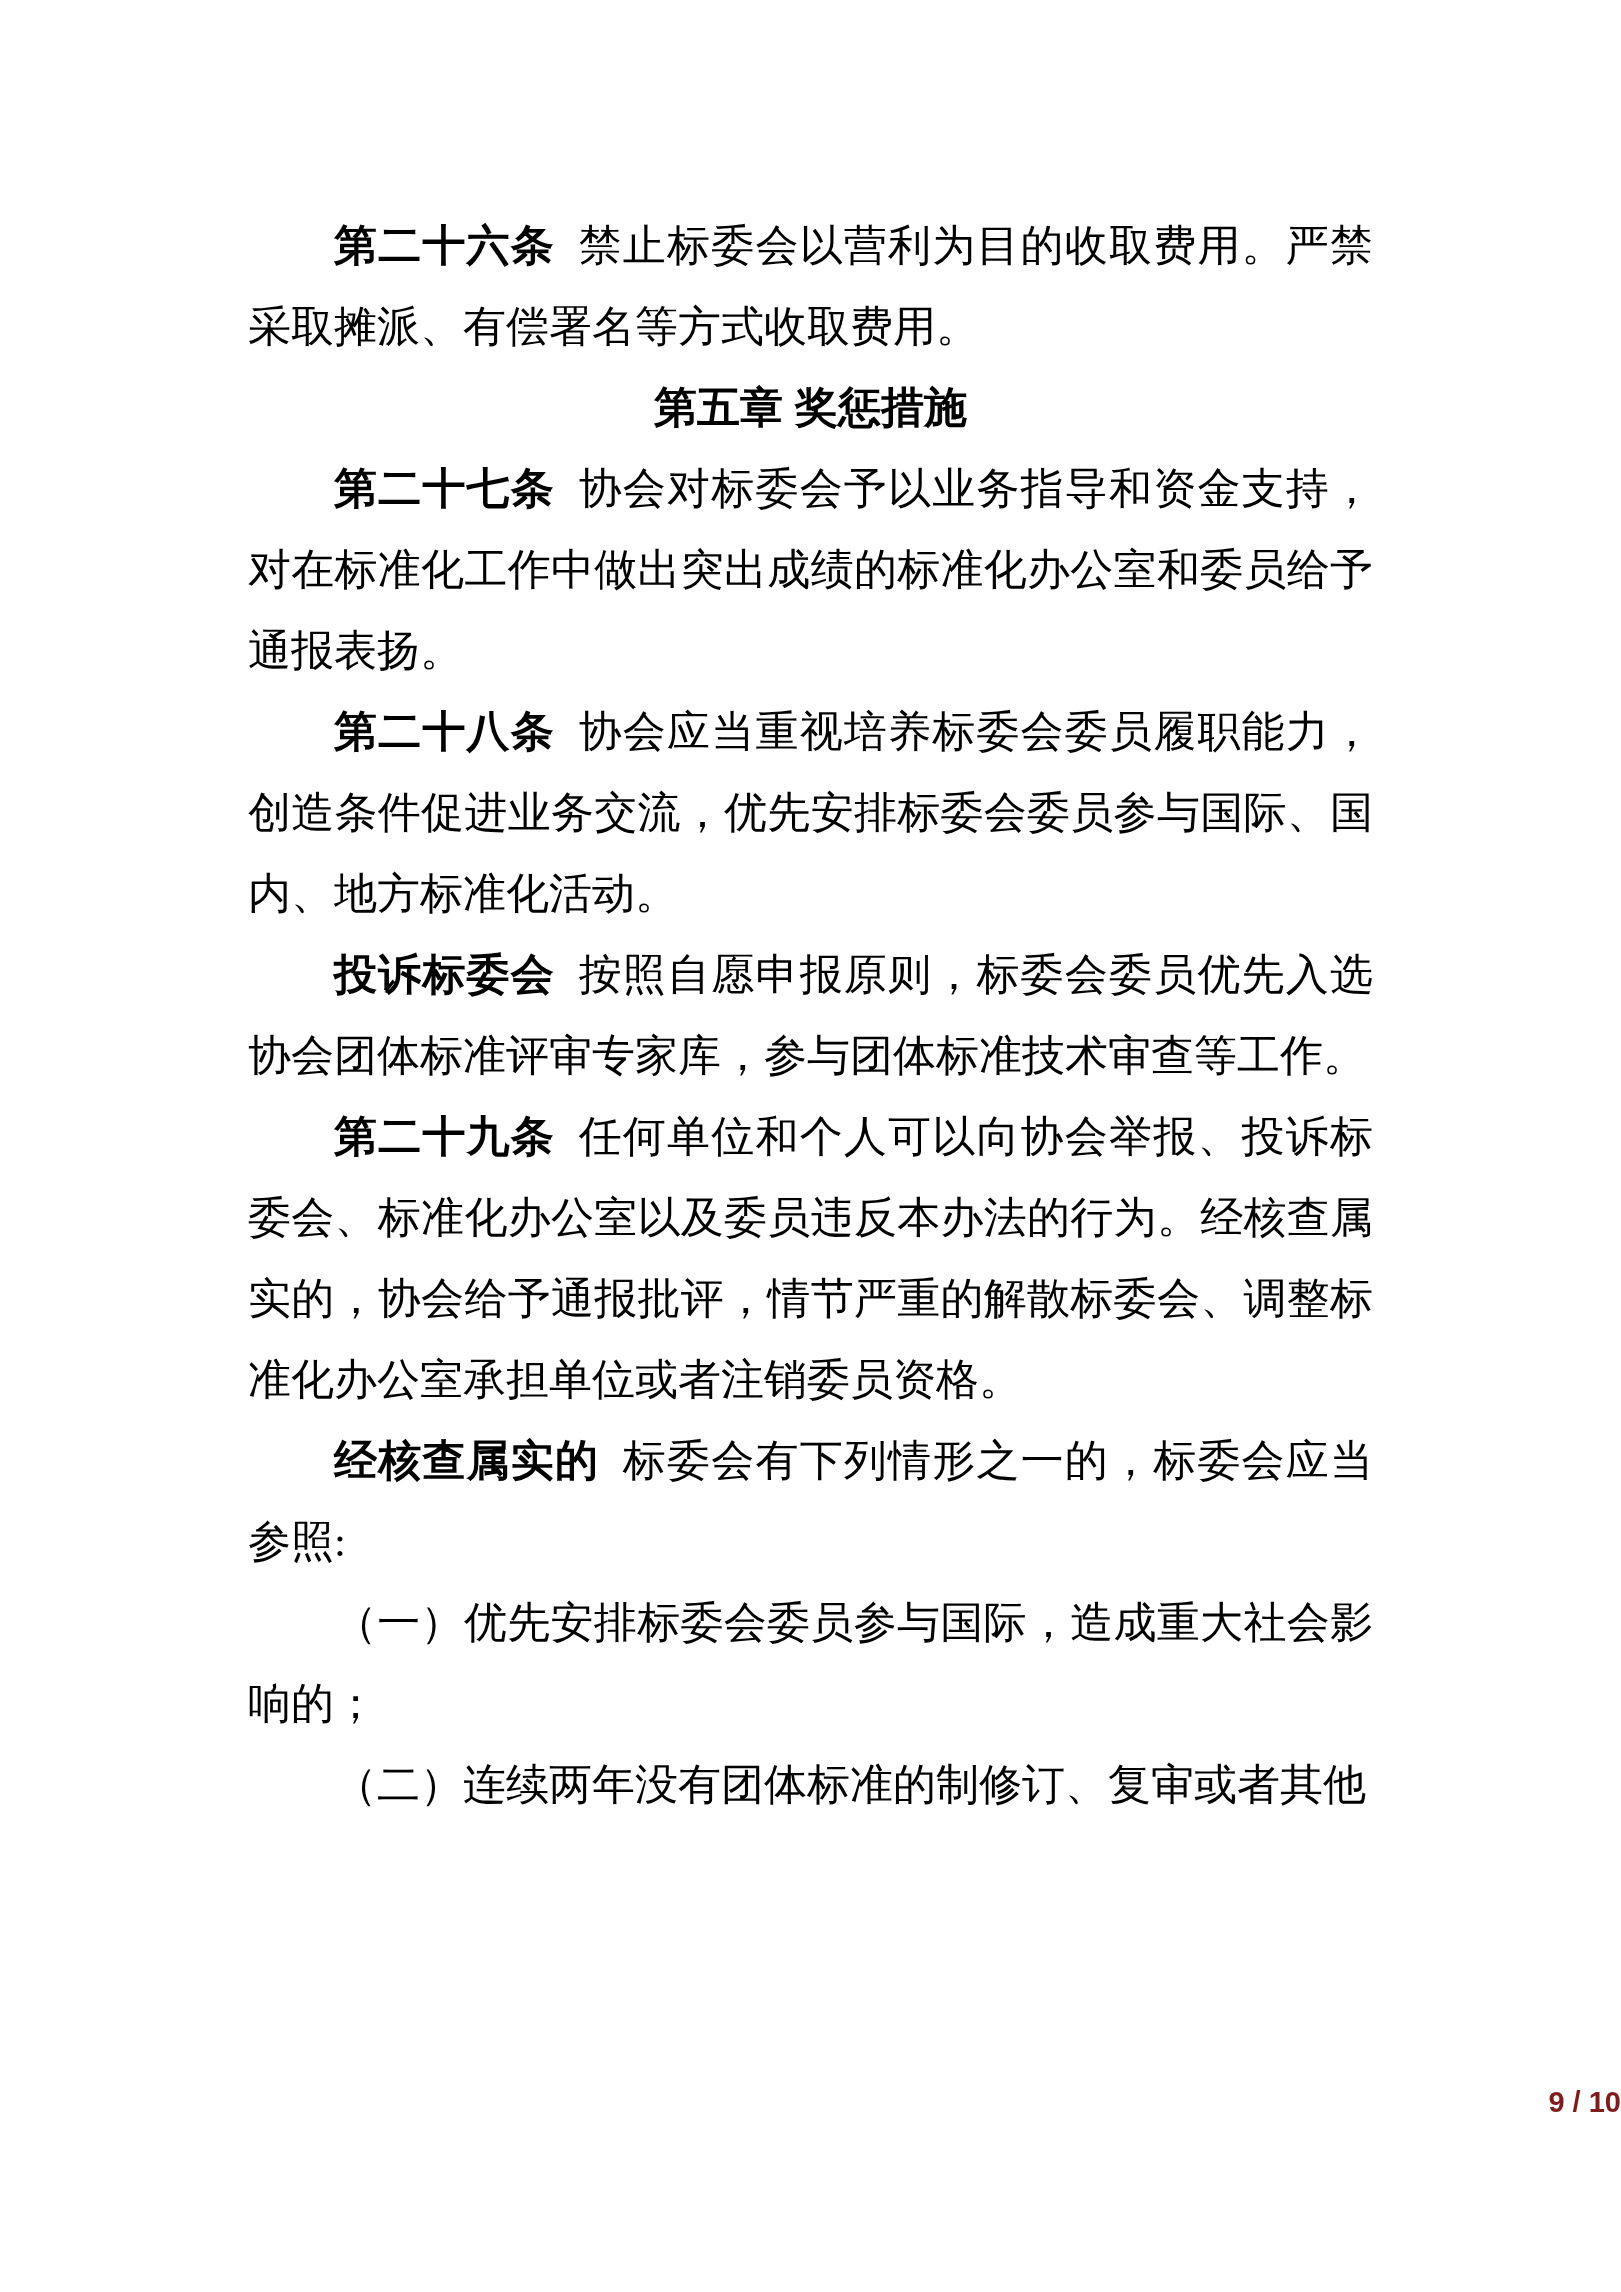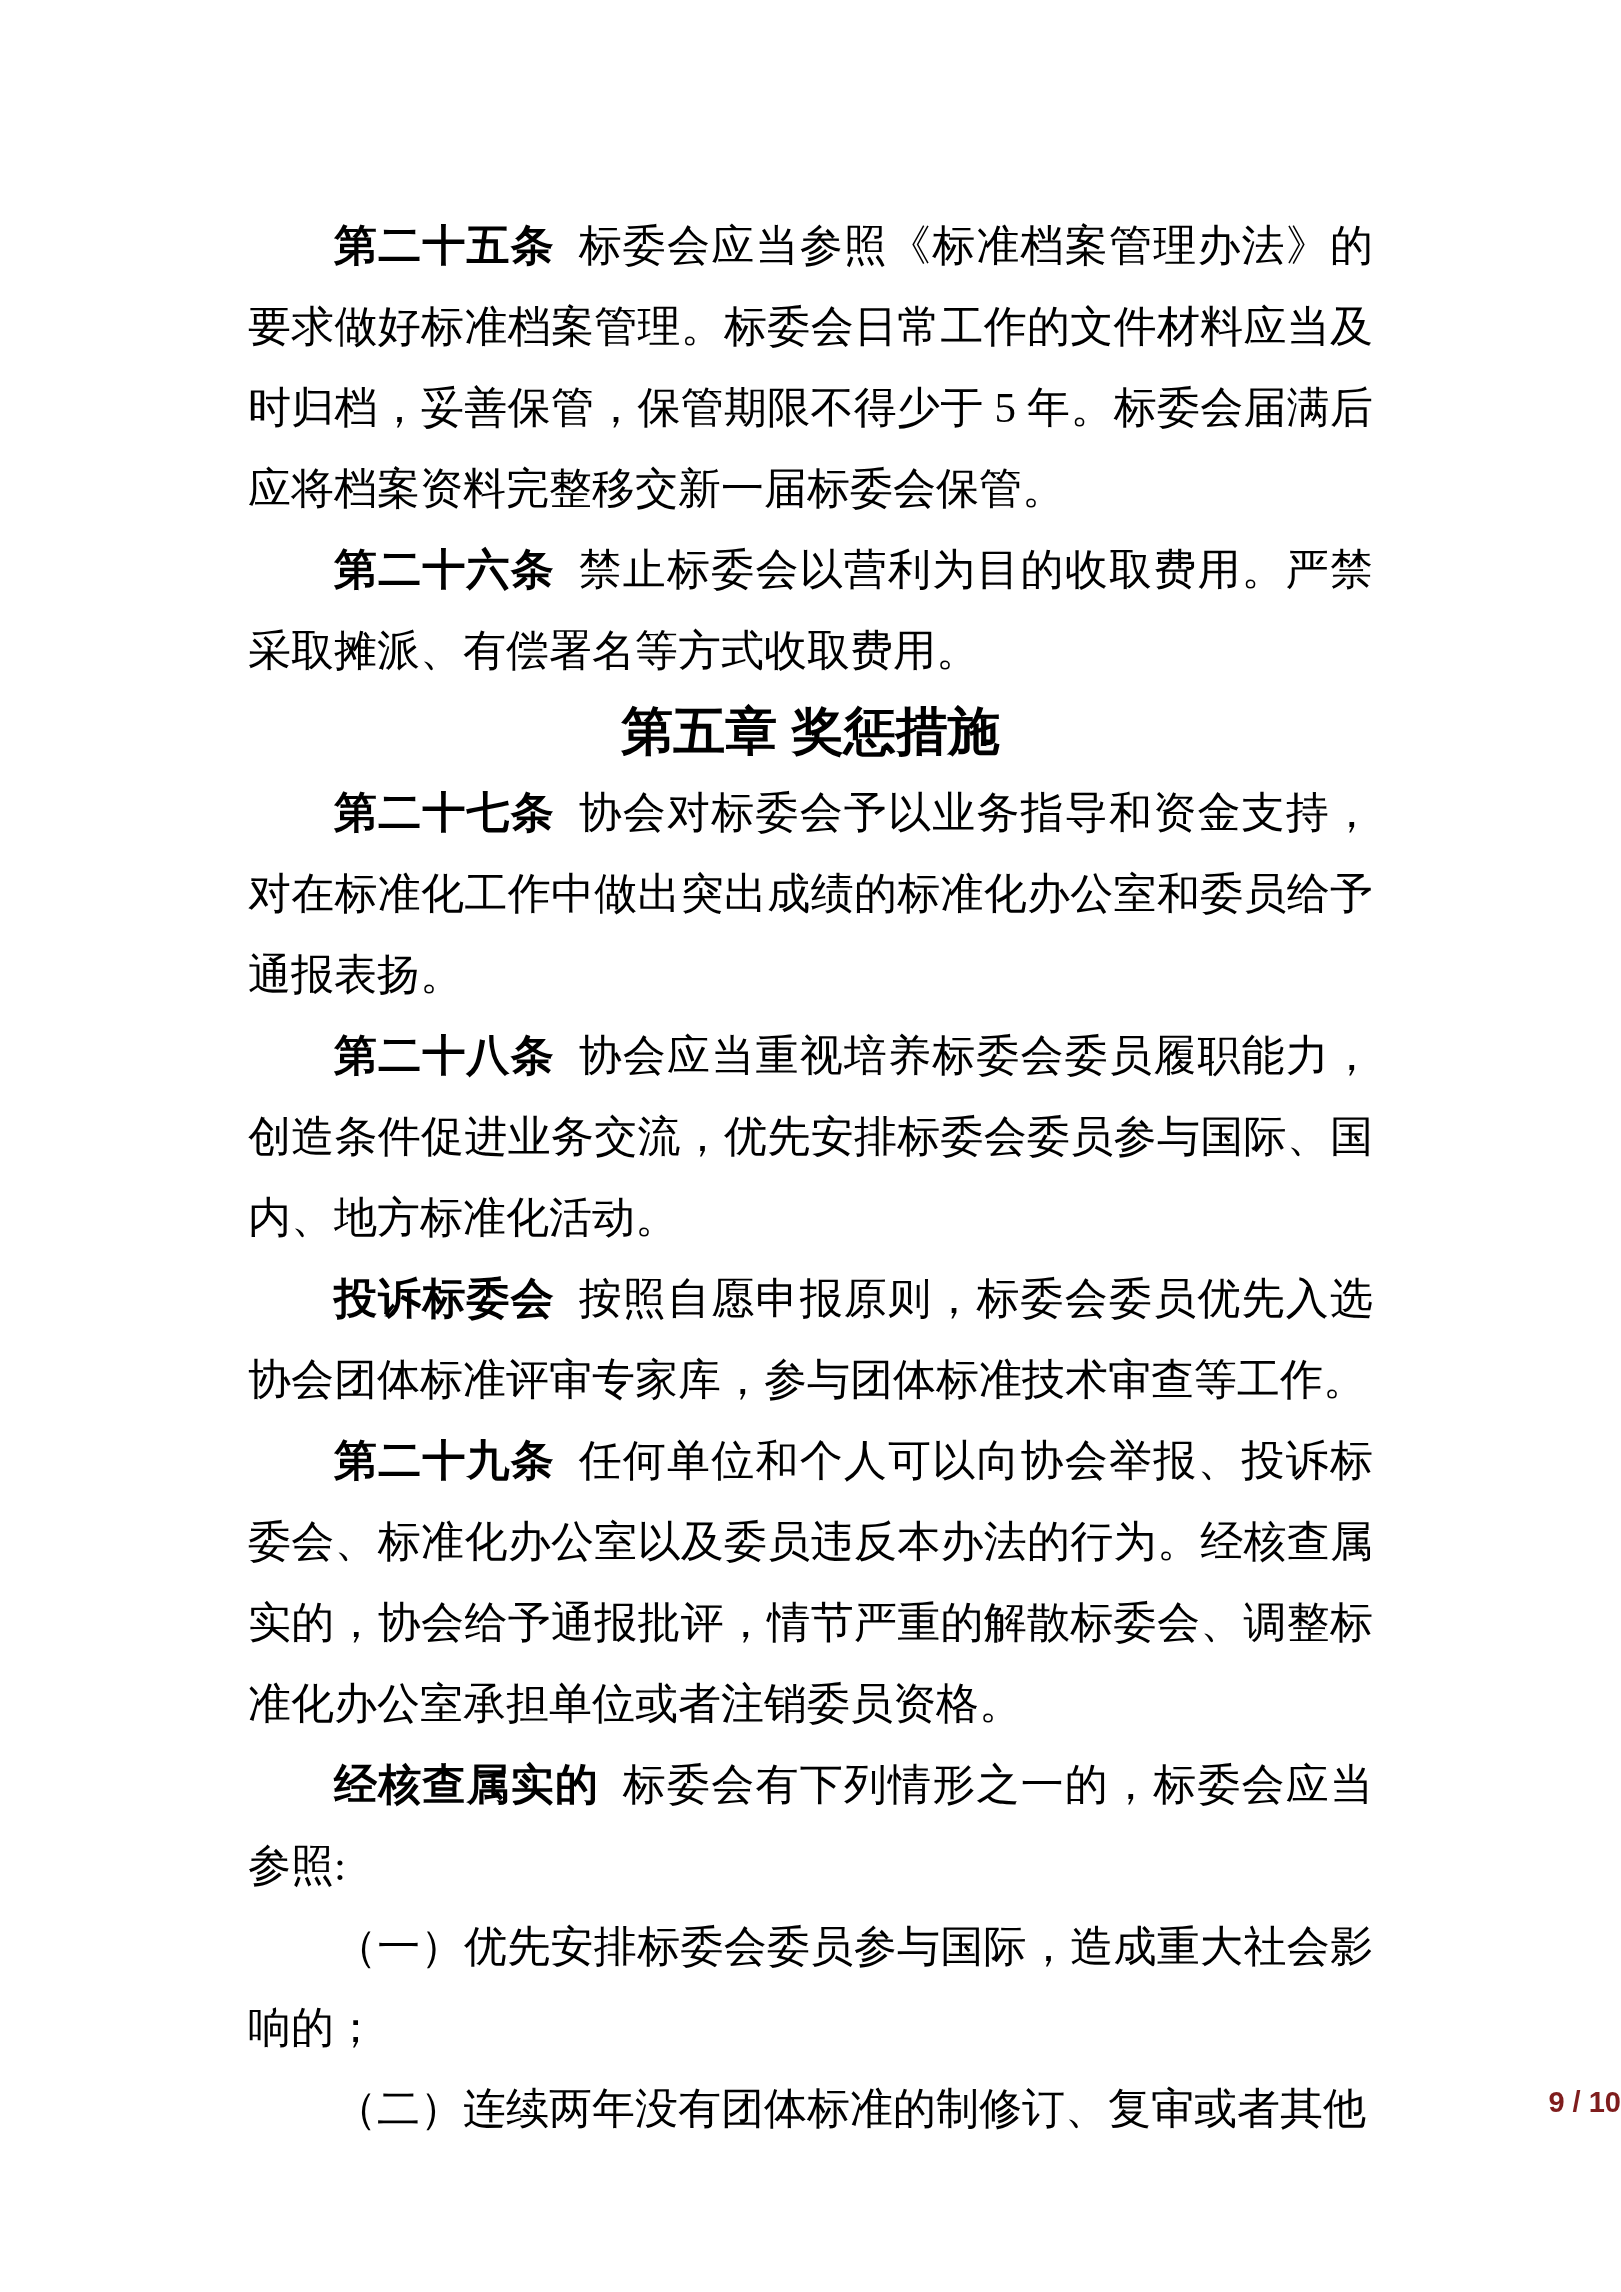--- a/index.html
+++ b/index.html
@@ -30,21 +30,21 @@
     margin: 0;
     padding: 0;
     text-indent: 86px; 
   }
   .chapter-heading {
     margin: 0;
     padding: 0;
     text-indent: 0 !important;
     text-align: center !important;
     font-weight: bold;
-    font-size: 52px;
+    font-size: 43px;
     line-height: 81px;
     font-family: "Liberation Sans", "DejaVu Sans", sans-serif;
   }
   .article-num {
     font-weight: bold;
     font-family: "Liberation Sans", "DejaVu Sans", sans-serif;
     margin-right: 0.55em;
   }
   .page-footer {
     position: absolute;
@@ -59,21 +59,20 @@
     color: #7f1d1d;
   }
 </style>
 </head>
 <body>
 
 <div class="page">
 
   <div class="doc-body">
 
-    <p><span class="article-num">第二十五条</span><span>标委会应当参照《标准档案管理办法》的要求做好标准档案管理。标委会日常工作的文件材料应当及时归档，妥善保管，保管期限不得少于 5 年。标委会届满后应将档案资料完整移交新一届标委会保管。</span></p>
 
     <p><span class="article-num">第二十六条</span><span>禁止标委会以营利为目的收取费用。严禁采取摊派、有偿署名等方式收取费用。</span></p>
 
     <p class="chapter-heading">第五章 奖惩措施</p>
 
     <p><span class="article-num">第二十七条</span><span>协会对标委会予以业务指导和资金支持，对在标准化工作中做出突出成绩的标准化办公室和委员给予通报表扬。</span></p>
 
     <p><span class="article-num">第二十八条</span><span>协会应当重视培养标委会委员履职能力，创造条件促进业务交流，优先安排标委会委员参与国际、国内、地方标准化活动。</span></p>
 
     <p><span class="article-num">投诉标委会</span><span>按照自愿申报原则，标委会委员优先入选协会团体标准评审专家库，参与团体标准技术审查等工作。</span></p>

